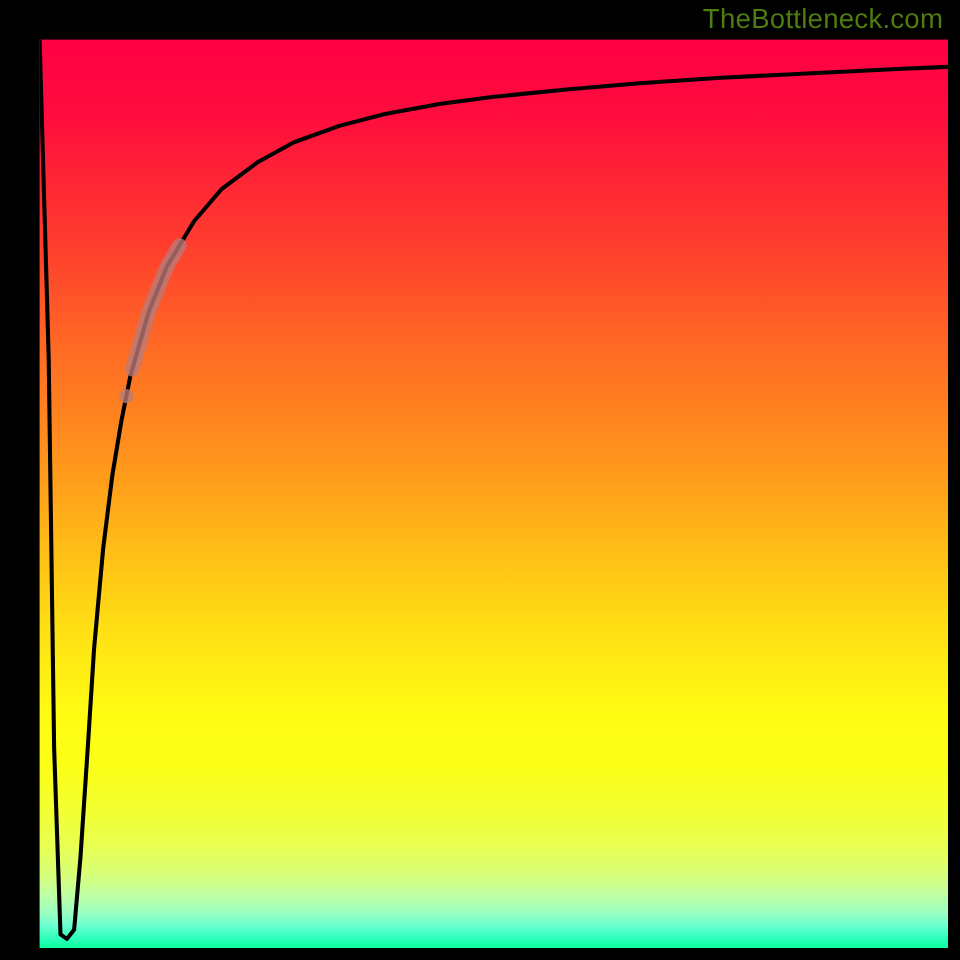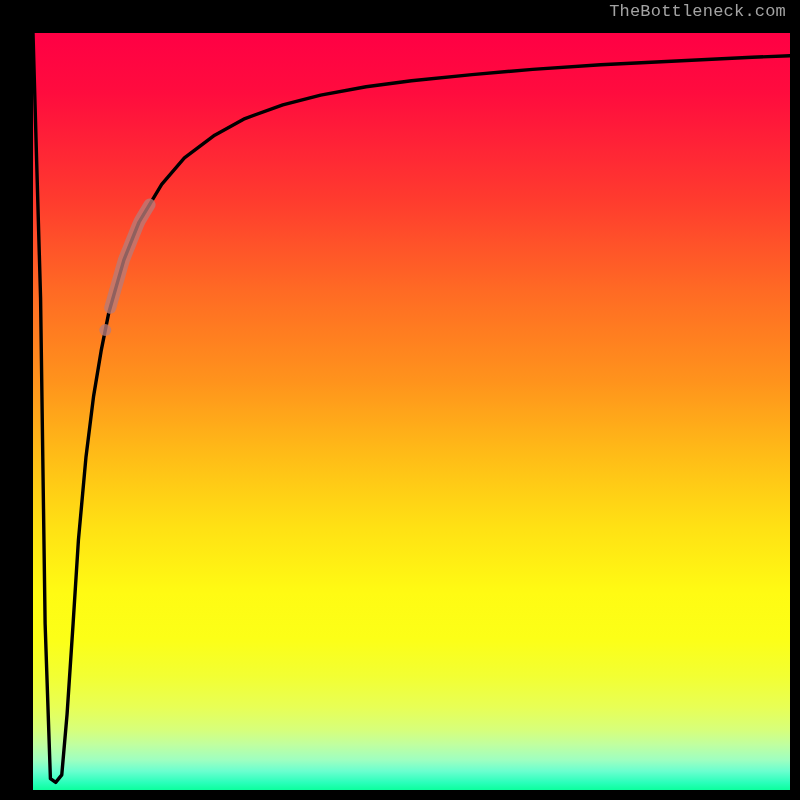--- a/index.html
+++ b/index.html
@@ -12,24 +12,24 @@
   }
   .container {
     position: relative;
     width: 800px;
     height: 800px;
   }
   .watermark {
     position: absolute;
     top: 2px;
     right: 14px;
-    font-family: Liberation Mono, monospace;
-    font-size: 17px;
+    font-family: Liberation Sans, sans-serif;
+    font-size: 23px;
     font-weight: 500;
-    color: #a3a3a3;
+    color: #4d7c0f;
     letter-spacing: 0.2px;
     z-index: 5;
   }
   .plot-frame {
     position: absolute;
     left: 33px;
     top: 33px;
     width: 757px;
     height: 757px;
   }

